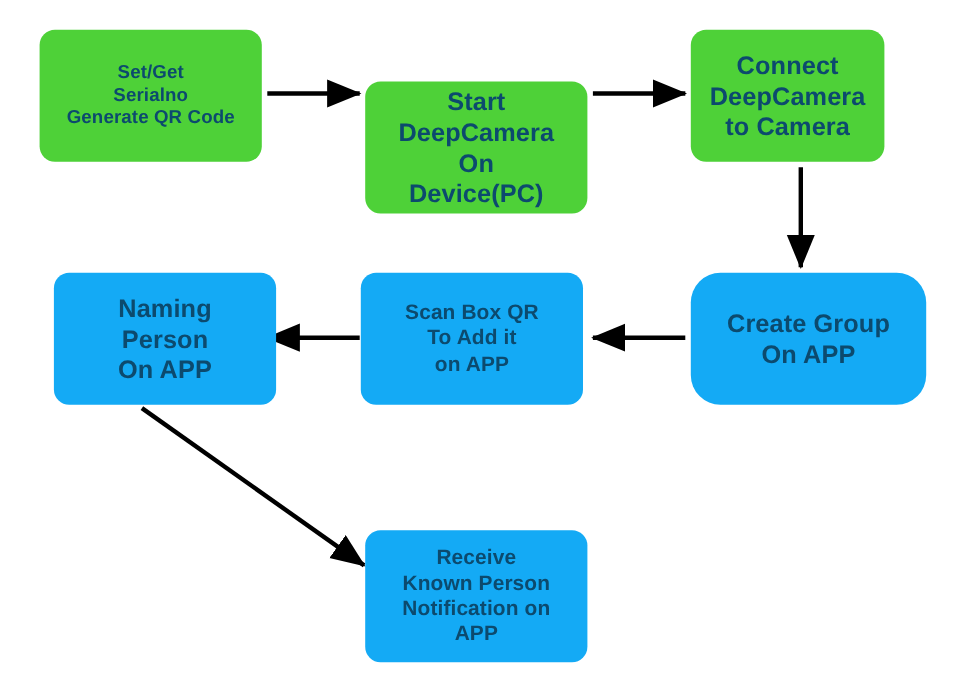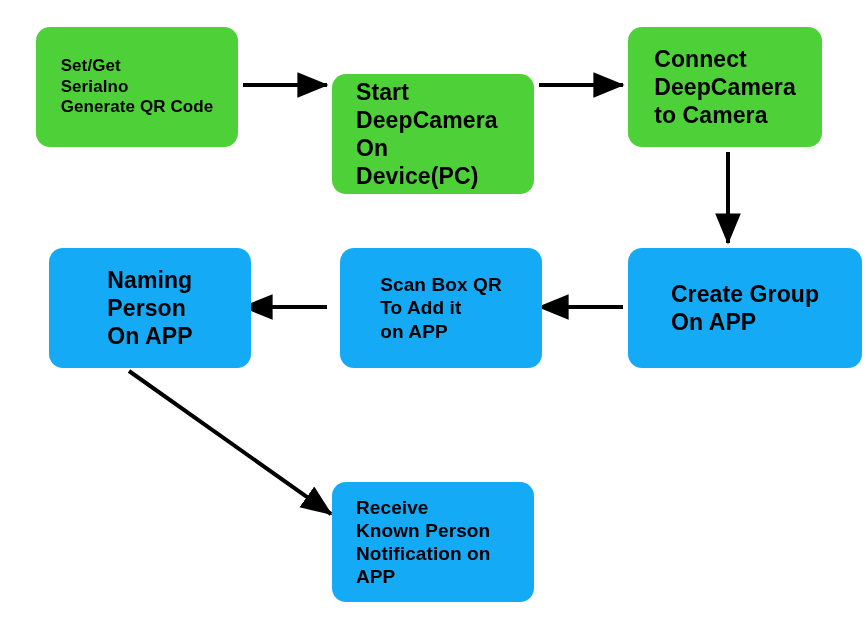--- a/index.html
+++ b/index.html
@@ -19,22 +19,22 @@
     height: 618px;
     background: #ffffff;
   }
   .node {
     position: absolute;
     box-sizing: border-box;
     border-radius: 14px;
     display: flex;
     align-items: center;
     justify-content: center;
-    text-align: left;
-    color: #000000;
+    text-align: center;
+    color: #0c4a6e;
     font-weight: bold;
     line-height: 1.22;
     letter-spacing: 0.1px;
     white-space: pre-line;
     padding: 2px 24px;
     user-select: none;
   }
   .node.green { background: #4ED138; }
   .node.blue  { background: #14AAF5; }
 
@@ -70,26 +70,26 @@
       </g>
   </svg>
 
   <div id="node-layer">
       <div class="node green" style="left: 36px; top: 27px; width: 202px; height: 120px; font-size: 17px;"><span class="label">Set/Get
 Serialno
 Generate QR Code</span></div>
       <div class="node green" style="left: 332px; top: 27px; width: 202px; height: 120px; font-size: 23px; margin-top: 47px;"><span class="label">Start
 DeepCamera
 On Device(PC)</span></div>
-      <div class="node green" style="left: 628px; top: 27px; width: 194px; height: 120px; font-size: 23px;"><span class="label">Connect
+      <div class="node green" style="left: 628px; top: 27px; width: 176px; height: 120px; font-size: 23px;"><span class="label">Connect
 DeepCamera
 to Camera</span></div>
-      <div class="node blue" style="left: 628px; top: 248px; width: 234px; height: 120px; font-size: 23px;"><span class="label">Create Group
+      <div class="node blue" style="left: 628px; top: 248px; width: 214px; height: 120px; font-size: 23px; border-radius: 27px;"><span class="label">Create Group
 On APP</span></div>
-      <div class="node blue" style="left: 340px; top: 248px; width: 202px; height: 120px; font-size: 19px;"><span class="label">Scan Box QR
+      <div class="node blue" style="left: 328px; top: 248px; width: 202px; height: 120px; font-size: 19px;"><span class="label">Scan Box QR
 To Add it
 on APP</span></div>
       <div class="node blue" style="left: 36px; top: 248px; width: 202px; height: 120px; font-size: 23px; margin-left: 13px;"><span class="label">Naming
 Person
 On APP</span></div>
       <div class="node blue" style="left: 332px; top: 482px; width: 202px; height: 120px; font-size: 19px;"><span class="label">Receive
 Known Person
 Notification on APP</span></div>
     </div>
 

